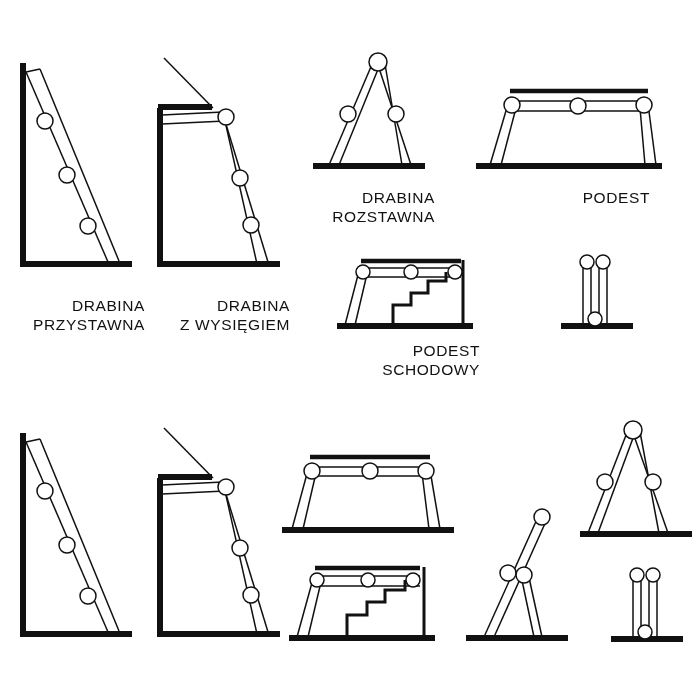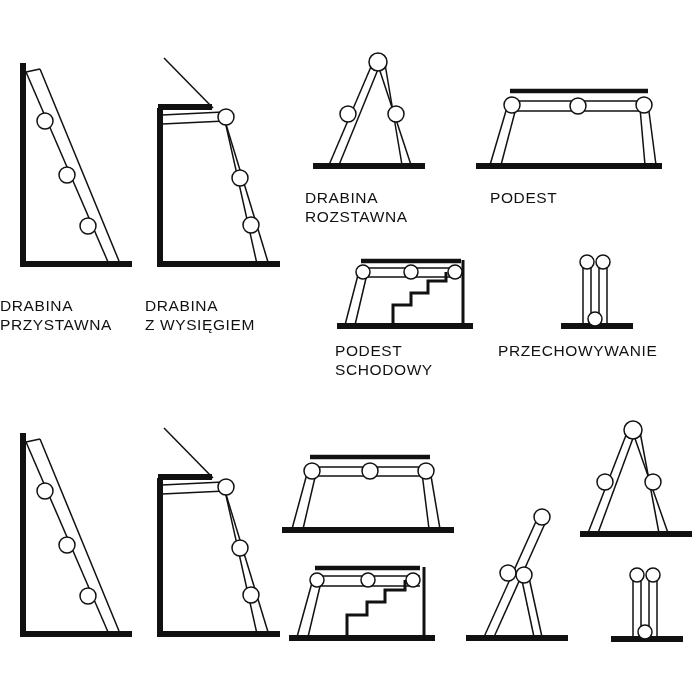--- a/index.html
+++ b/index.html
@@ -1,21 +1,21 @@
 <!DOCTYPE html>
 <html><head>
 <meta charset="utf-8">
 <title>Drabiny</title>
 <style>
   html,body{margin:0;padding:0;background:#ffffff;}
   body{width:700px;height:700px;position:relative;overflow:hidden;
        font-family:"Liberation Sans",sans-serif;color:#111111;}
   #sheet{position:absolute;left:0;top:0;width:700px;height:700px;}
   svg.fig{position:absolute;overflow:visible;}
-  .lbl{position:absolute;text-align:left;font-family:"Liberation Sans",sans-serif;
+  .lbl{position:absolute;text-align:right;font-family:"Liberation Sans",sans-serif;
        font-size:15.5px;font-weight:400;letter-spacing:.6px;line-height:19px;
        color:#111111;white-space:pre-line;}
   
   .struct{fill:none;stroke:#111111;stroke-width:6;stroke-linecap:butt;}
   .rail{fill:none;stroke:#111111;stroke-width:1.5;stroke-linejoin:miter;}
   .plank{fill:none;stroke:#111111;stroke-width:4.5;stroke-linecap:butt;}
   .joint{fill:#ffffff;stroke:#111111;stroke-width:1.5;}
   .stairline{fill:none;stroke:#111111;stroke-width:3;stroke-linejoin:miter;}
 </style>
 </head>
@@ -96,21 +96,20 @@
   <svg class="fig" style="left:555px;top:252px;" width="85" height="82" viewBox="0 0 85 82">
     <path class="struct" d="M6 74 L78 74"></path>
     <path class="rail" d="M28 10 L28 74"></path>
     <path class="rail" d="M36 10 L36 74"></path>
     <path class="rail" d="M44 10 L44 74"></path>
     <path class="rail" d="M52 10 L52 74"></path>
     <circle class="joint" cx="32" cy="10" r="7"></circle>
     <circle class="joint" cx="48" cy="10" r="7"></circle>
     <circle class="joint" cx="40" cy="67" r="7"></circle>
   </svg>
-  <div class="lbl" style="left:498px;top:341px;width:200px;">PRZECHOWYWANIE</div>
 
   <svg class="fig" style="left:10px;top:428px;" width="125" height="215" viewBox="0 0 125 215">
     <path class="struct" d="M13 5 L13 206 L122 206"></path>
     <path class="rail" d="M16 14 L98 204"></path>
     <path class="rail" d="M30 11 L109 203"></path>
     <path class="rail" d="M16 14 L30 11"></path>
     <circle class="joint" cx="35" cy="63" r="8"></circle>
     <circle class="joint" cx="57" cy="117" r="8"></circle>
     <circle class="joint" cx="78" cy="168" r="8"></circle>
   </svg>

